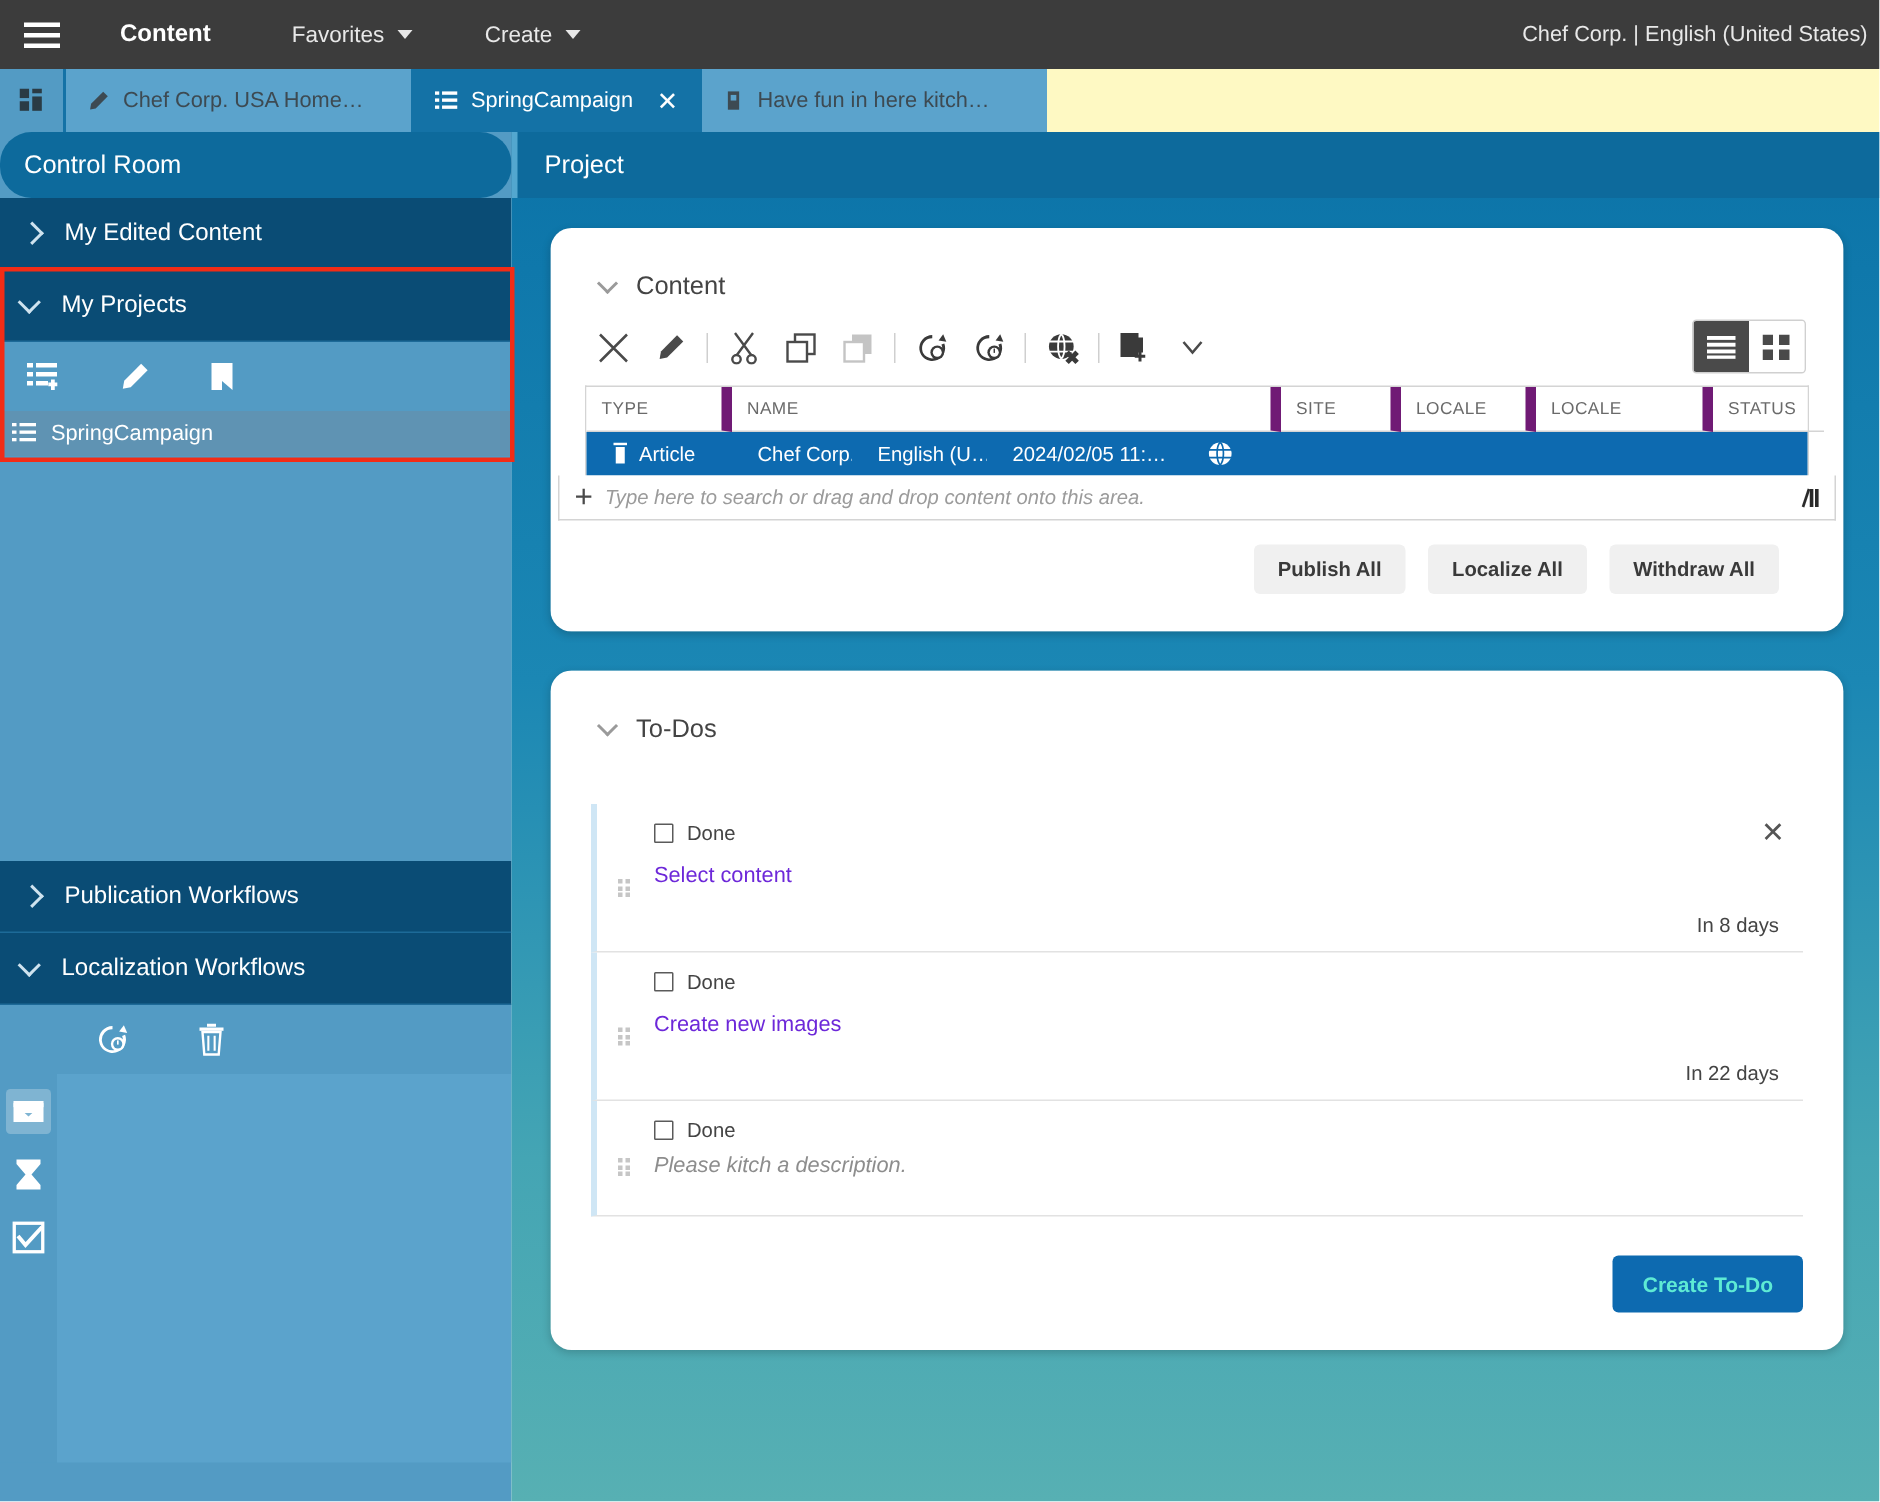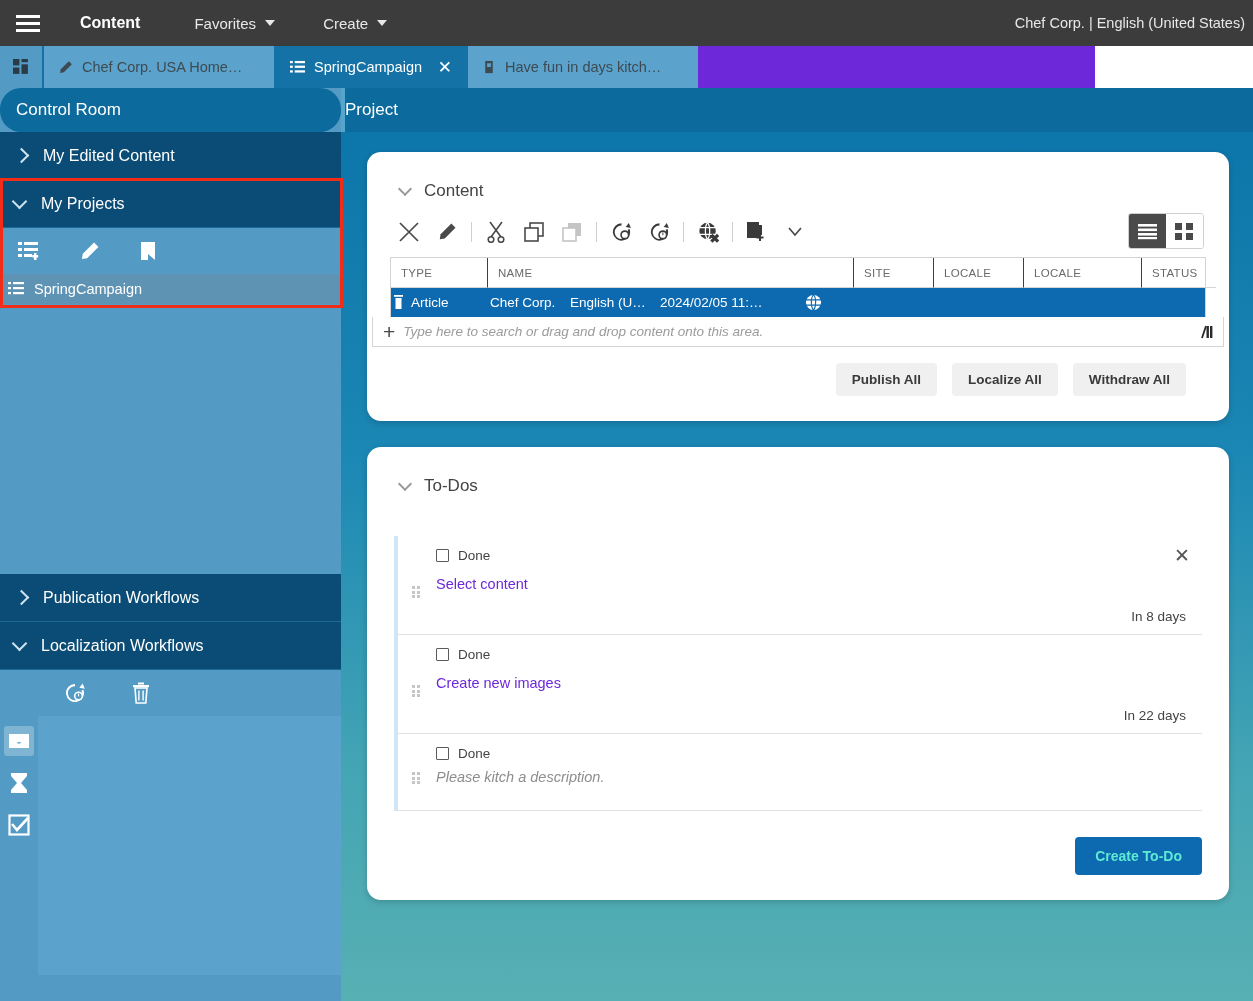--- a/index.html
+++ b/index.html
@@ -31,22 +31,22 @@
   .caret-dn {
     width: 0; height: 0; border-left: 5px solid transparent;
     border-right: 5px solid transparent; border-top: 6px solid #e8e8e8;
   }
   .appbar-right {
     margin-left: auto; margin-right: 8px; font-size: 14.5px; color: #e8e8e8; text-align: center;
   }
 
   
   .tabstrip {
-    position: absolute; left: 0; top: 46px; width: 1095px; height: 42px;
-    background: #6d28d9; display: flex; align-items: stretch; text-align: center;
+    position: absolute; left: 0; top: 46px; width: 1253px; height: 42px;
+    background: #fef9c3; display: flex; align-items: stretch; text-align: center;
   }
   .tab-home {
     width: 42px; display: flex; align-items: center; justify-content: center;
     background: #539bc4; cursor: pointer;
   }
   .tab {
     display: flex; align-items: center; gap: 9px; padding: 0 14px;
     background: #5ba3cc; color: #3d4a52; font-size: 14.5px; cursor: pointer;
     border-left: 2px solid #1472a6; position: relative; min-width: 100px;
   }
@@ -110,21 +110,21 @@
   }
 
   
   .main {
     position: absolute; left: 341px; top: 88px; width: 912px; height: 913px;
     background: linear-gradient(180deg,#0b73a8 0%, #1b87b4 40%, #44a5b4 75%, #57b0b3 100%);
     overflow: hidden;
   }
   .main-header {
     height: 44px; background: #0d6a9c; display: flex; align-items: center;
-    color: #fff; font-size: 17px;
+    padding-left: 18px; color: #fff; font-size: 17px;
     border-left: 4px solid #53a7cf;
   }
 
   .panel {
     margin: 20px 24px 0 26px; background: #fff; border-radius: 14px;
     border: 5px solid rgba(255,255,255,0.45);
     box-shadow: 0 2px 6px rgba(0,0,0,0.18);
   }
   .panel-title {
     display: flex; align-items: center; gap: 14px;
@@ -154,25 +154,25 @@
     justify-content: center; cursor: pointer; background: #fff;
   }
   .vt-btn.on { background: #4a4a4a; }
 
   
   .ctable { margin: 0 18px; border: 1px solid #d4d4d4; border-bottom: none; }
   .ct-head { display: flex; height: 30px; background: #fff; }
   .ct-head > div {
     font-size: 11.5px; color: #6a6a6a; letter-spacing: 0.3px;
     display: flex; align-items: center; padding-left: 10px;
-    border-right: 1px solid #701a75; border-bottom: 1px solid #d4d4d4;
+    border-right: 7px solid #701a75; border-bottom: 1px solid #d4d4d4;
   }
   .ct-row { display: flex; height: 29px; background: #0d6ab0; color: #fff; }
   .ct-row > div {
-    font-size: 13.5px; display: flex; align-items: center; padding-left: 2px;
+    font-size: 13.5px; display: flex; align-items: center; padding-left: 17px;
     overflow: hidden; white-space: nowrap;
   }
   .c-type { width: 97px; flex: 0 0 97px; }
   .c-name { width: 366px; flex: 0 0 366px; }
   .c-site { width: 80px; flex: 0 0 80px; }
   .c-locale { width: 90px; flex: 0 0 90px; }
   .c-created { width: 118px; flex: 0 0 118px; }
   .c-status { width: 74px; flex: 0 0 74px; }
   .ct-row .c-status { justify-content: center; padding-left: 0; }
   .ct-head .c-status { border-right: none; }
@@ -280,21 +280,21 @@
     </svg>
     <span class="tab-label">SpringCampaign</span>
     <span class="tab-close">✕</span>
   </div>
 
   <div class="tab wide3">
     <svg width="14" height="15" viewBox="0 0 14 16">
       <rect x="3" y="1" width="8" height="13" fill="#3d4a52"></rect>
       <rect x="5" y="3.5" width="4" height="4" fill="#5ba3cc"></rect>
     </svg>
-    <span class="tab-label">Have fun in days kitch…</span>
+    <span class="tab-label">Have fun in here kitch…</span>
   </div>
 </div>
 
 <div class="sidebar">
   <div class="sb-header">Control Room</div>
 
   <div class="sb-section">
     <span class="chev right"></span>
     <span>My Edited Content</span>
   </div>

